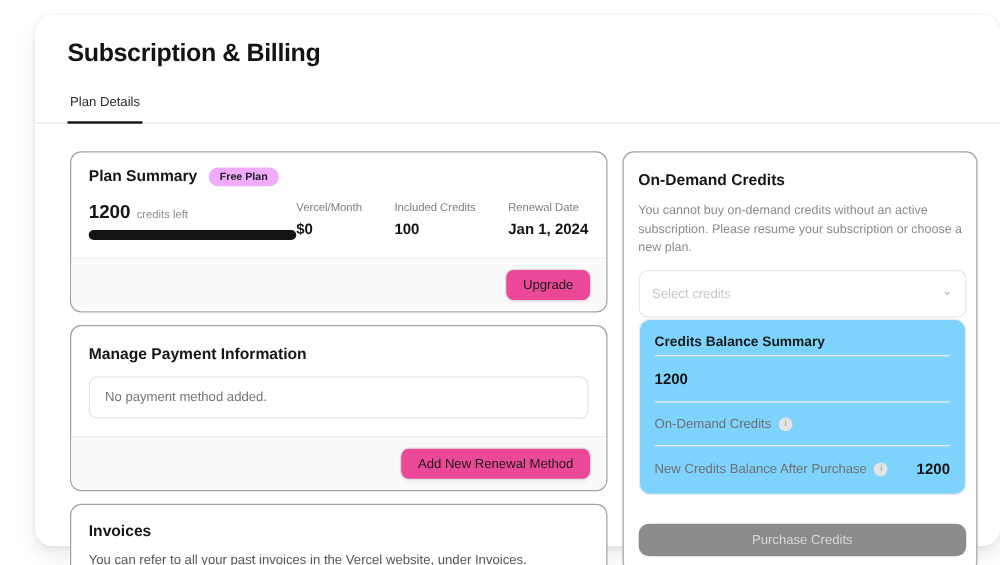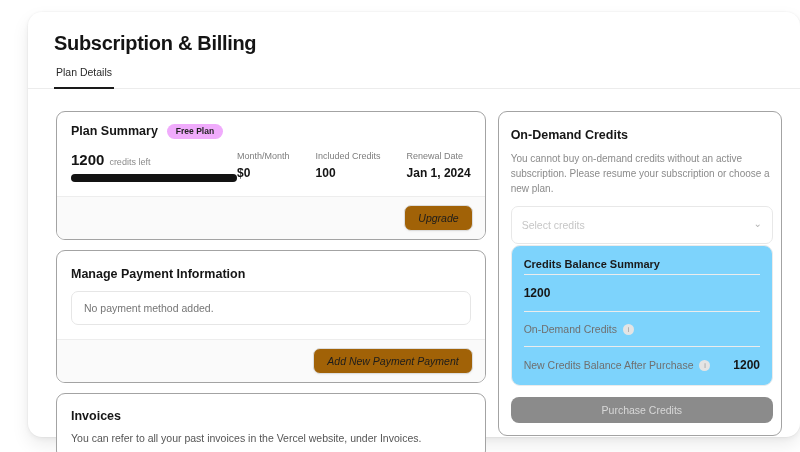--- a/index.html
+++ b/index.html
@@ -11,21 +11,21 @@
     background:#fff; border-radius:14px;
     box-shadow:0 8px 18px rgba(0,0,0,0.08), 0 2px 5px rgba(0,0,0,0.05), 0 0 0 1px rgba(0,0,0,0.02);
     padding:10px 0 0 0;
   }
 
   .page-title {
     font-size:20px; font-weight:700; letter-spacing:-0.3px;
     padding:10px 26px 0 26px; color:#141414;
   }
 
-  .tabbar { position:relative; margin-top:7px; border-bottom:1px solid #ececec; padding:0 26px; }
+  .tabbar { position:relative; margin-top:17px; border-bottom:1px solid #ececec; padding:0 26px; }
   .tab { display:inline-block; font-size:10.5px; color:#2a2a2a; padding:4px 2px 9px 2px; cursor:pointer; }
   .tab.active { border-bottom:2px solid #1a1a1a; margin-bottom:-1px; }
 
   .content { display:flex; gap:12px; padding:22px 18px 0 28px; }
   .col-left  { width:432px; display:flex; flex-direction:column; gap:10px; }
   .col-right { width:286px; }
 
   .card { background:#fff; border:1px solid #a3a3a3; border-radius:9px; overflow:hidden; }
 
   
@@ -41,23 +41,23 @@
   .credits-label { font-size:9px; color:#8a8a8a; }
   .progress-track { width:166px; height:8px; border-radius:5px; background:#ededed; margin-top:6px; }
   .progress-fill { height:100%; border-radius:5px; background:#131313; }
 
   .stats { display:flex; gap:26px; padding-top:2px; }
   .stat-label { font-size:9px; color:#7d7d7d; margin-bottom:5px; white-space:nowrap; }
   .stat-value { font-size:12px; font-weight:700; color:#141414; white-space:nowrap; }
 
   .card-footer { background:#fafafa; border-top:1px solid #ededed; padding:8px 12px;
     display:flex; justify-content:flex-end; }
-  .btn-secondary { background:#a16207; border:1px solid #ddd; border-radius:7px;
+  .btn-secondary { background:#ec4899; border:1px solid #ddd; border-radius:7px;
     font-size:10.5px; font-weight:500; color:#1c1c1c; padding:6px 13px; cursor:pointer;
-    box-shadow:0 1px 2px rgba(0,0,0,0.04); font-family:inherit;font-style:italic; }
+    box-shadow:0 1px 2px rgba(0,0,0,0.04); font-family:inherit; }
 
   
   .pay-head { padding:13px 14px 9px 14px; }
   .empty-box { margin:0 14px 14px 14px; border:1px solid #e6e6e6; border-radius:7px;
     padding:10px 12px; font-size:10.5px; color:#757575; }
 
   
   .inv-body { padding:12px 14px 13px 14px; }
   .inv-desc { font-size:10.5px; color:#555; margin-top:7px; line-height:1.45; }
 
@@ -77,21 +77,21 @@
   .summary-title { font-size:11px; font-weight:700; color:#1a1a1a; padding-bottom:4px; }
   .summary-row { display:flex; align-items:center; justify-content:space-between;
     padding:11px 0; border-top:1px solid #ececec; }
   .summary-row:first-of-type { border-top:none; }
   .row-label { display:flex; align-items:center; gap:6px; font-size:10.5px; color:#6f6f6f; }
   .info-icon { width:11px; height:11px; border-radius:50%; background:#e4e4e4; color:#949494;
     font-size:7px; display:flex; align-items:center; justify-content:center;
     font-style:normal; line-height:1; }
   .row-value { font-size:12px; font-weight:700; color:#161616; }
 
-  .btn-purchase { margin-top:11px; width:100%; background:#8b8b8b; color:#d8d8d8;
+  .btn-purchase { margin-top:23px; width:100%; background:#8b8b8b; color:#d8d8d8;
     border:none; border-radius:8px; font-size:10.5px; font-weight:500; padding:7px 0;
     cursor:not-allowed; font-family:inherit; }
 </style>
 </head>
 <body>
 
 <div class="app-card">
 
   <div class="page-title">Subscription &amp; Billing</div>
 
@@ -113,21 +113,21 @@
             <div class="credits-line">
               <span class="credits-value">1200</span>
               <span class="credits-label">credits left</span>
             </div>
             <div class="progress-track">
               <div class="progress-fill" style="width: 100%;"></div>
             </div>
           </div>
           <div class="stats">
             <div class="stat">
-              <div class="stat-label">Month/Month</div>
+              <div class="stat-label">Vercel/Month</div>
               <div class="stat-value">$0</div>
             </div>
             <div class="stat">
               <div class="stat-label">Included Credits</div>
               <div class="stat-value">100</div>
             </div>
             <div class="stat">
               <div class="stat-label">Renewal Date</div>
               <div class="stat-value">Jan 1, 2024</div>
             </div>
@@ -137,21 +137,21 @@
           <button class="btn-secondary">Upgrade</button>
         </div>
       </div>
 
       <div class="card">
         <div class="pay-head">
           <span class="card-title">Manage Payment Information</span>
         </div>
         <div class="empty-box">No payment method added.</div>
         <div class="card-footer">
-          <button class="btn-secondary">Add New Payment Payment</button>
+          <button class="btn-secondary">Add New Renewal Method</button>
         </div>
       </div>
 
       <div class="card">
         <div class="inv-body">
           <span class="card-title">Invoices</span>
           <div class="inv-desc">You can refer to all your past invoices in the Vercel website, under Invoices.</div>
           
         </div>
       </div>

